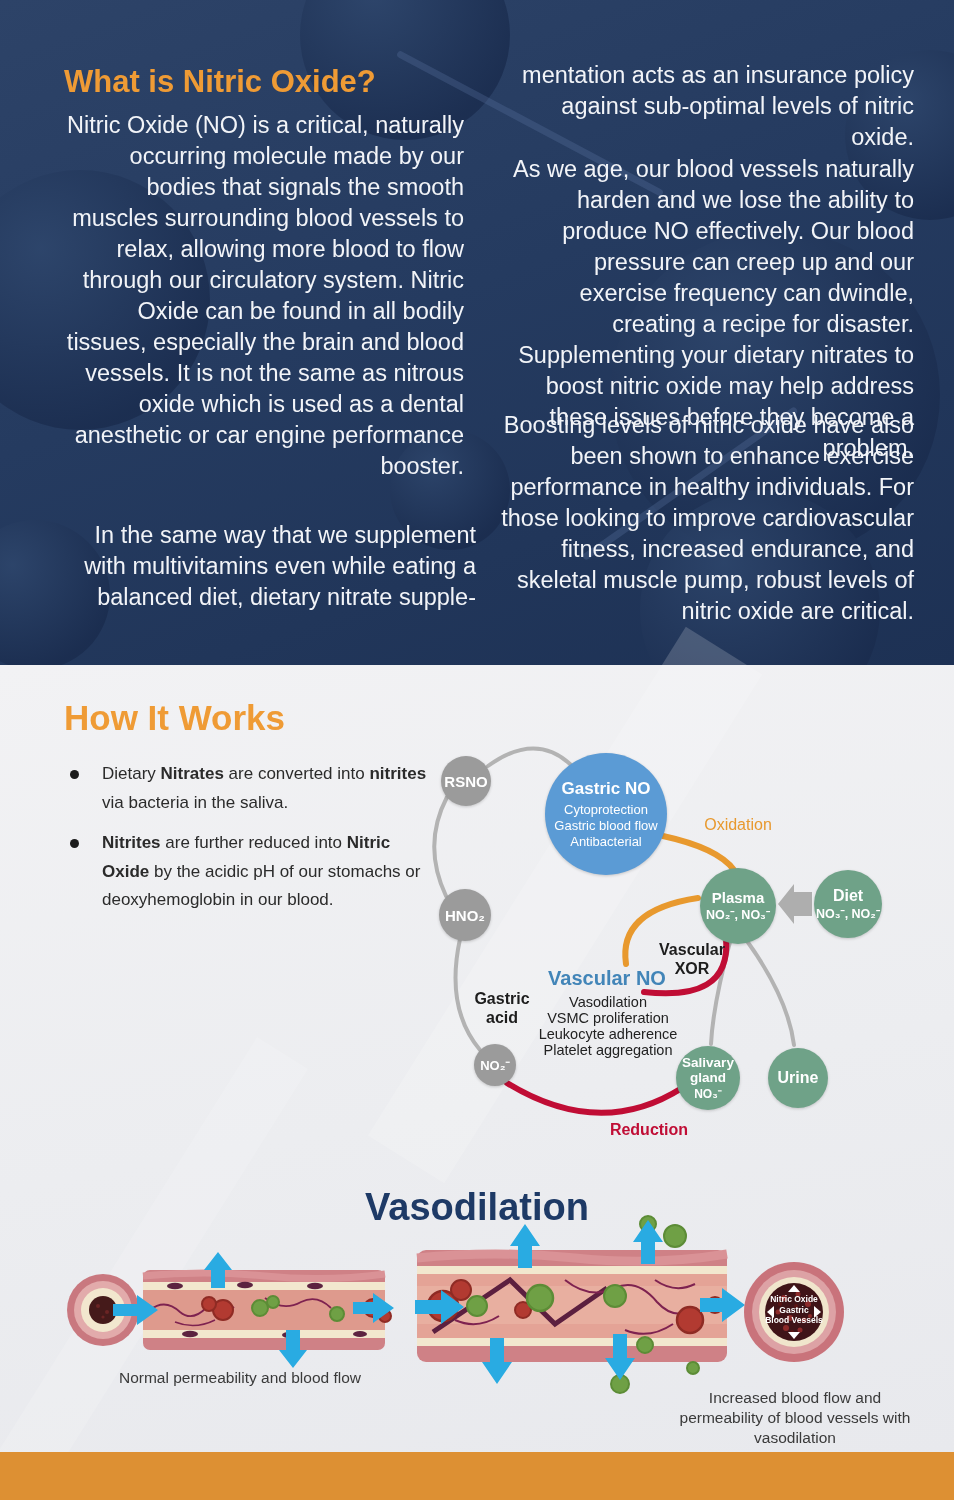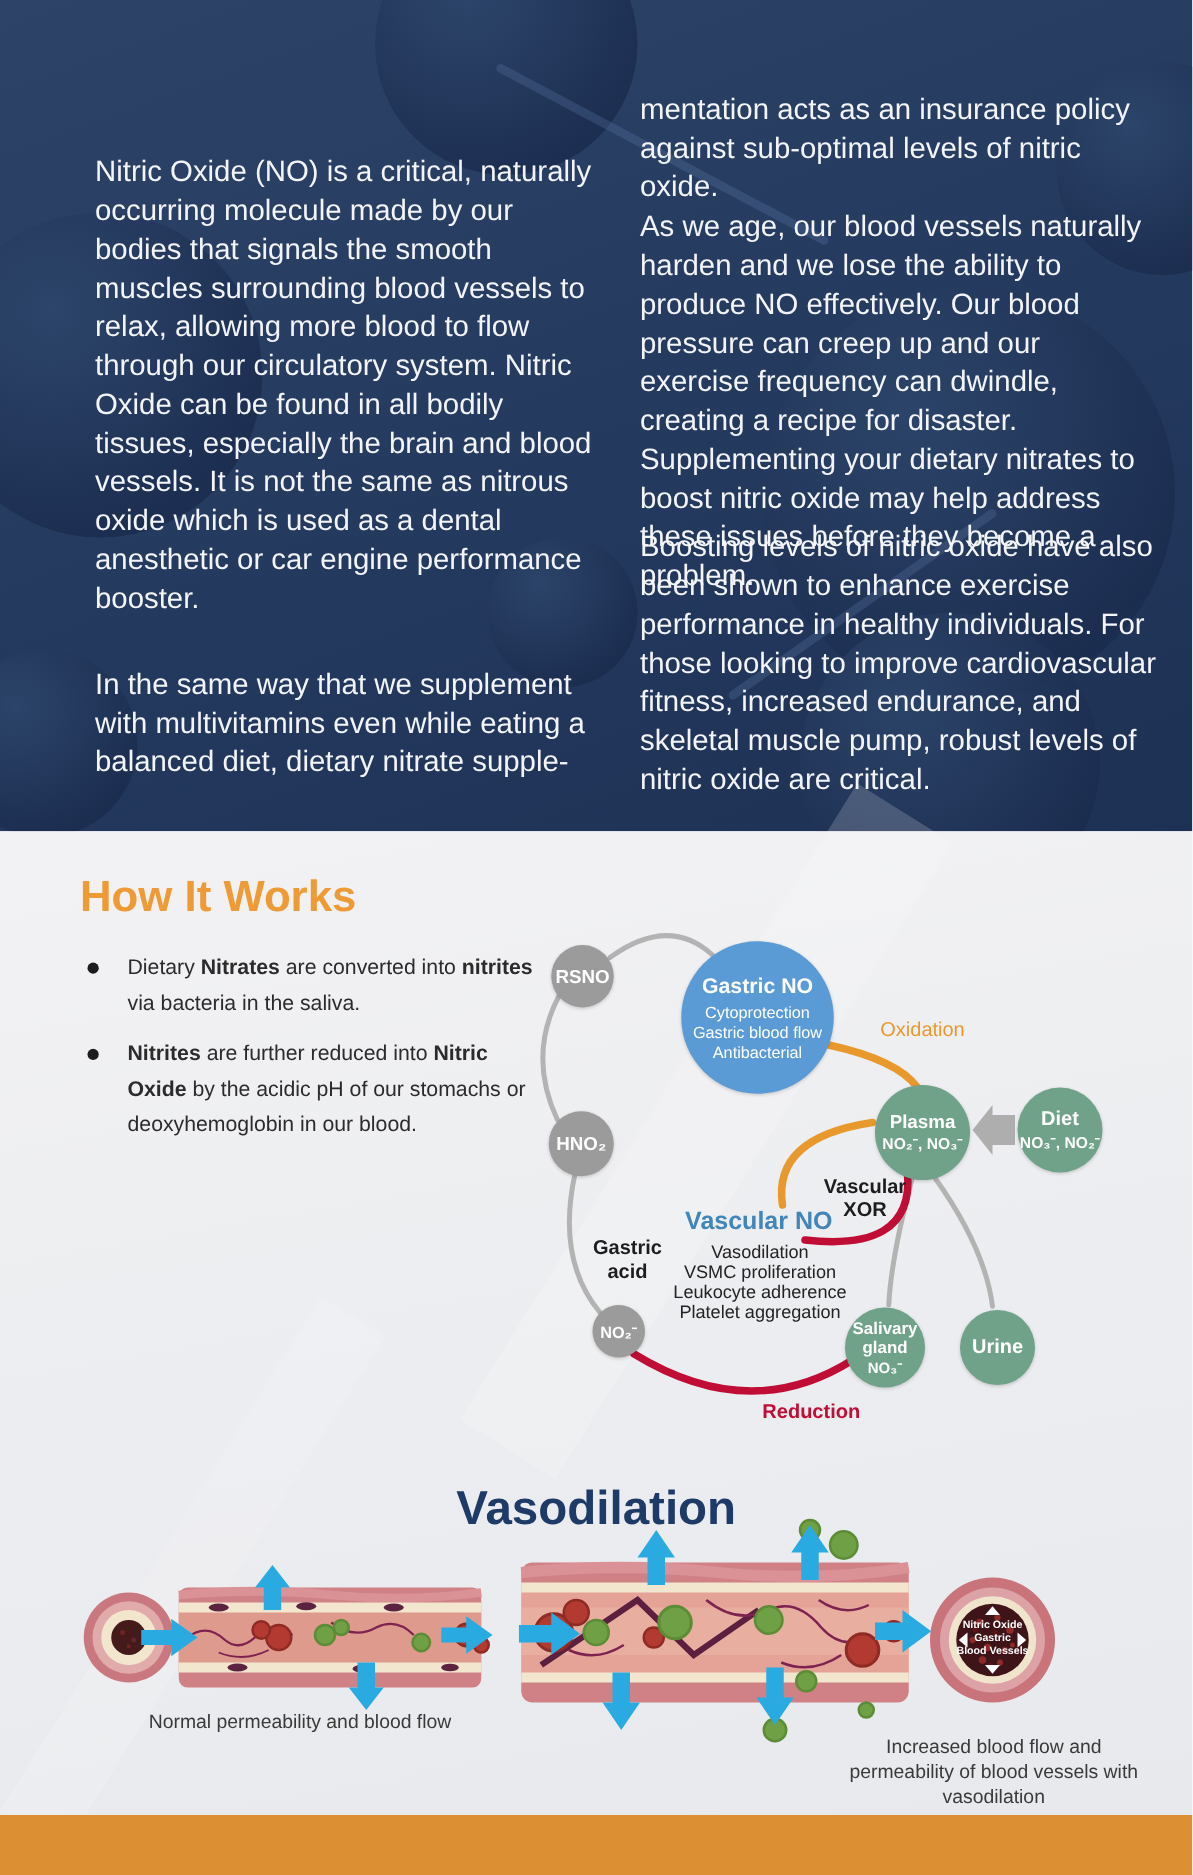--- a/index.html
+++ b/index.html
@@ -11,21 +11,21 @@
   html,body{margin:0;padding:0;background:#ffffff;}
   .page{position:relative;width:954px;height:1500px;margin:0 auto;overflow:hidden;
         font-family:"Liberation Sans",sans-serif;background:#eef0f2;}
   
   .dark-section{position:absolute;left:0;top:0;width:954px;height:665px;overflow:hidden;
     background:linear-gradient(160deg,#2d4368 0%,#253b60 45%,#1d3154 100%);}
   .sphere{position:absolute;border-radius:50%;
     background:radial-gradient(circle at 35% 30%, #2e466c 0%, #1a2c4e 75%);opacity:.85;}
   .rod{position:absolute;height:7px;border-radius:4px;background:rgba(96,122,168,.28);}
   .dark-section h1{margin:0;color:var(--accent-orange,#ef9b35);font-size:31px;font-weight:bold;line-height:1.27;}
-  .dark-section p{margin:12px;color:#f2f4f8;font-size:23.5px;line-height:31px;}
+  .dark-section p{margin:0;color:#f2f4f8;font-size:23.5px;line-height:31px;text-align:right;}
   .abs{position:absolute;}
   
   .light-section{position:absolute;left:0;top:665px;width:954px;height:787px;
     background:linear-gradient(170deg,#f2f2f4 0%,#ecedf0 55%,#e8e9ed 100%);}
   .light-streak{position:absolute;background:rgba(255,255,255,.5);transform:rotate(32deg);}
   .hiw-heading{position:absolute;left:64px;top:33px;margin:0;color:var(--accent-orange,#ef9b35);
     font-size:35px;font-weight:bold;}
   .bullets{position:absolute;left:64px;top:95px;width:372px;margin:0;padding:0;list-style:none;}
   .bullets li{position:relative;padding-left:38px;margin:0 0 12px 0;color:#2b2b2b;
     font-size:17px;line-height:28.5px;}
@@ -63,20 +63,21 @@
     <div class="sphere" style="left:-50px;top:170px;width:260px;height:260px"></div>
     <div class="sphere" style="left:300px;top:-70px;width:210px;height:210px"></div>
     <div class="sphere" style="left:610px;top:230px;width:330px;height:330px"></div>
     <div class="sphere" style="left:845px;top:50px;width:170px;height:170px"></div>
     <div class="sphere" style="left:640px;top:490px;width:240px;height:240px"></div>
     <div class="sphere" style="left:-40px;top:520px;width:150px;height:150px"></div>
     <div class="sphere" style="left:390px;top:430px;width:120px;height:120px"></div>
     <div class="rod" style="left:380px;top:120px;width:300px;transform:rotate(28deg)"></div>
     <div class="rod" style="left:560px;top:480px;width:260px;transform:rotate(-35deg)"></div>
 
+    <h1 class="abs" style="left:64px;top:62px;width:430px">What is Nitric Oxide?</h1>
     <p class="abs" style="left:64px;top:110px;width:400px">Nitric Oxide (NO) is a critical, naturally occurring molecule made by our bodies that signals the smooth muscles surrounding blood vessels to relax, allowing more blood to flow through our circulatory system. Nitric Oxide can be found in all bodily tissues, especially the brain and blood vessels. It is not the same as nitrous oxide which is used as a dental anesthetic or car engine performance booster.</p>
     <p class="abs" style="left:64px;top:520px;width:412px">In the same way that we supplement with multivitamins even while eating a balanced diet, dietary nitrate supple-</p>
 
     <p class="abs" style="left:500px;top:60px;width:414px">mentation acts as an insurance policy against sub-optimal levels of nitric oxide.</p>
     <p class="abs" style="left:500px;top:154px;width:414px">As we age, our blood vessels naturally harden and we lose the ability to produce NO effectively. Our blood pressure can creep up and our exercise frequency can dwindle, creating a recipe for disaster. Supplementing your dietary nitrates to boost nitric oxide may help address these issues before they become a problem.</p>
     <p class="abs" style="left:500px;top:410px;width:414px">Boosting levels of nitric oxide have also been shown to enhance exercise performance in healthy individuals. For those looking to improve cardiovascular fitness, increased endurance, and skeletal muscle pump, robust levels of nitric oxide are critical.</p>
   </section>
 
   <section class="light-section">
     <div class="light-streak" style="left:520px;top:-60px;width:90px;height:600px;opacity:.35"></div>

